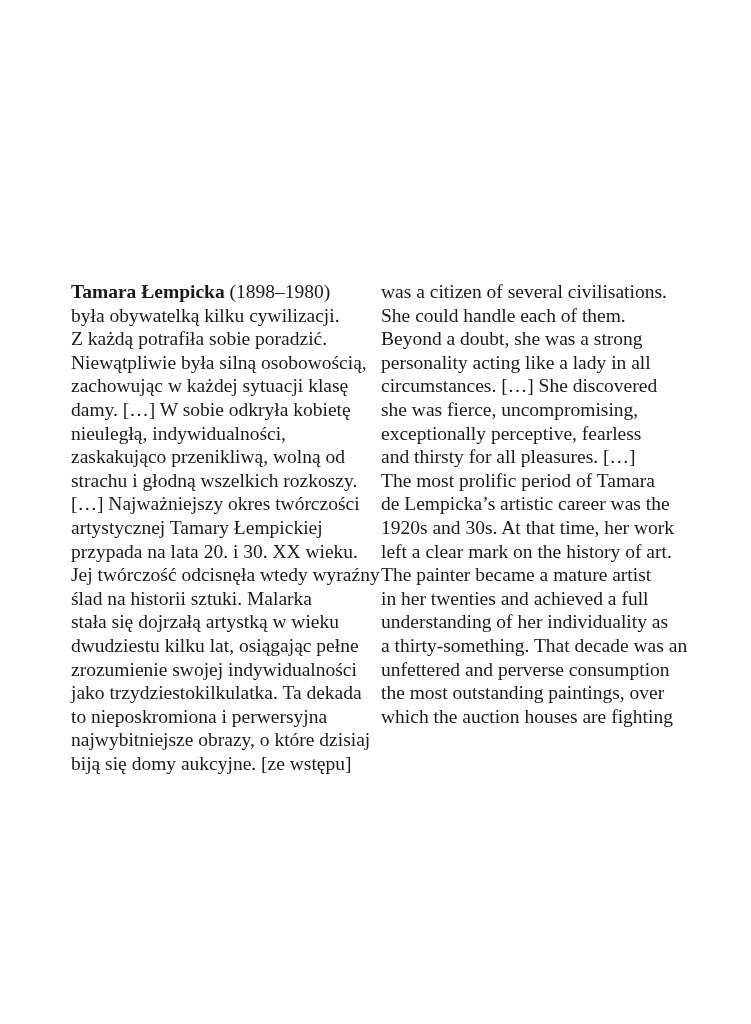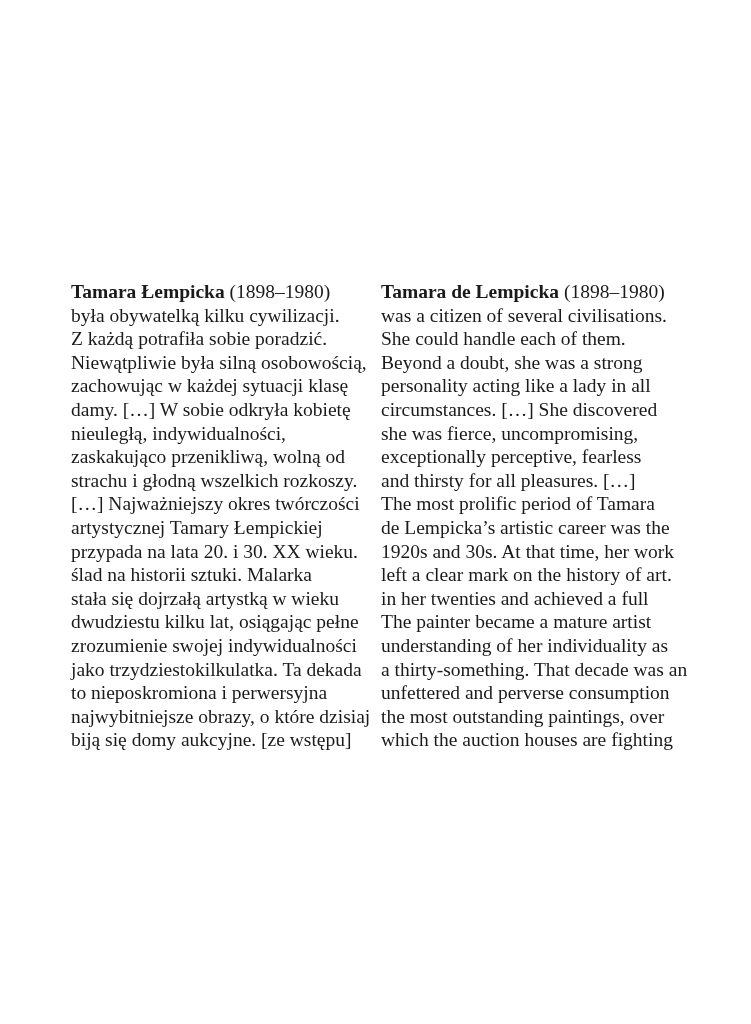--- a/index.html
+++ b/index.html
@@ -27,44 +27,44 @@
   <span class="line">Z każdą potrafiła sobie poradzić.</span>
   <span class="line">Niewątpliwie była silną osobowością,</span>
   <span class="line">zachowując w każdej sytuacji klasę</span>
   <span class="line">damy. […] W sobie odkryła kobietę</span>
   <span class="line">nieuległą, indywidualności,</span>
   <span class="line">zaskakująco przenikliwą, wolną od</span>
   <span class="line">strachu i głodną wszelkich rozkoszy.</span>
   <span class="line">[…] Najważniejszy okres twórczości</span>
   <span class="line">artystycznej Tamary Łempickiej</span>
   <span class="line">przypada na lata 20. i 30. XX wieku.</span>
+  <span class="line">Jej twórczość odcisnęła wtedy wyraźny</span>
   <span class="line">ślad na historii sztuki. Malarka</span>
   <span class="line">stała się dojrzałą artystką w wieku</span>
   <span class="line">dwudziestu kilku lat, osiągając pełne</span>
   <span class="line">zrozumienie swojej indywidualności</span>
   <span class="line">jako trzydziestokilkulatka. Ta dekada</span>
   <span class="line">to nieposkromiona i perwersyjna</span>
   <span class="line">najwybitniejsze obrazy, o które dzisiaj</span>
   <span class="line">biją się domy aukcyjne. [ze wstępu]</span>
 </div>
 
 <div class="col right">
-  <span class="line"><span class="name">Tamara de Lempicka</span><span> (1898–1980)</span></span>
   <span class="line">was a citizen of several civilisations.</span>
   <span class="line">She could handle each of them.</span>
   <span class="line">Beyond a doubt, she was a strong</span>
   <span class="line">personality acting like a lady in all</span>
   <span class="line">circumstances. […] She discovered</span>
   <span class="line">she was fierce, uncompromising,</span>
   <span class="line">exceptionally perceptive, fearless</span>
   <span class="line">and thirsty for all pleasures. […]</span>
   <span class="line">The most prolific period of Tamara</span>
   <span class="line">de Lempicka’s artistic career was the</span>
   <span class="line">1920s and 30s. At that time, her work</span>
   <span class="line">left a clear mark on the history of art.</span>
+  <span class="line">The painter became a mature artist</span>
   <span class="line">in her twenties and achieved a full</span>
-  <span class="line">The painter became a mature artist</span>
   <span class="line">understanding of her individuality as</span>
   <span class="line">a thirty-something. That decade was an</span>
   <span class="line">unfettered and perverse consumption</span>
   <span class="line">the most outstanding paintings, over</span>
   <span class="line">which the auction houses are fighting</span>
 </div>
 
 </body></html>

